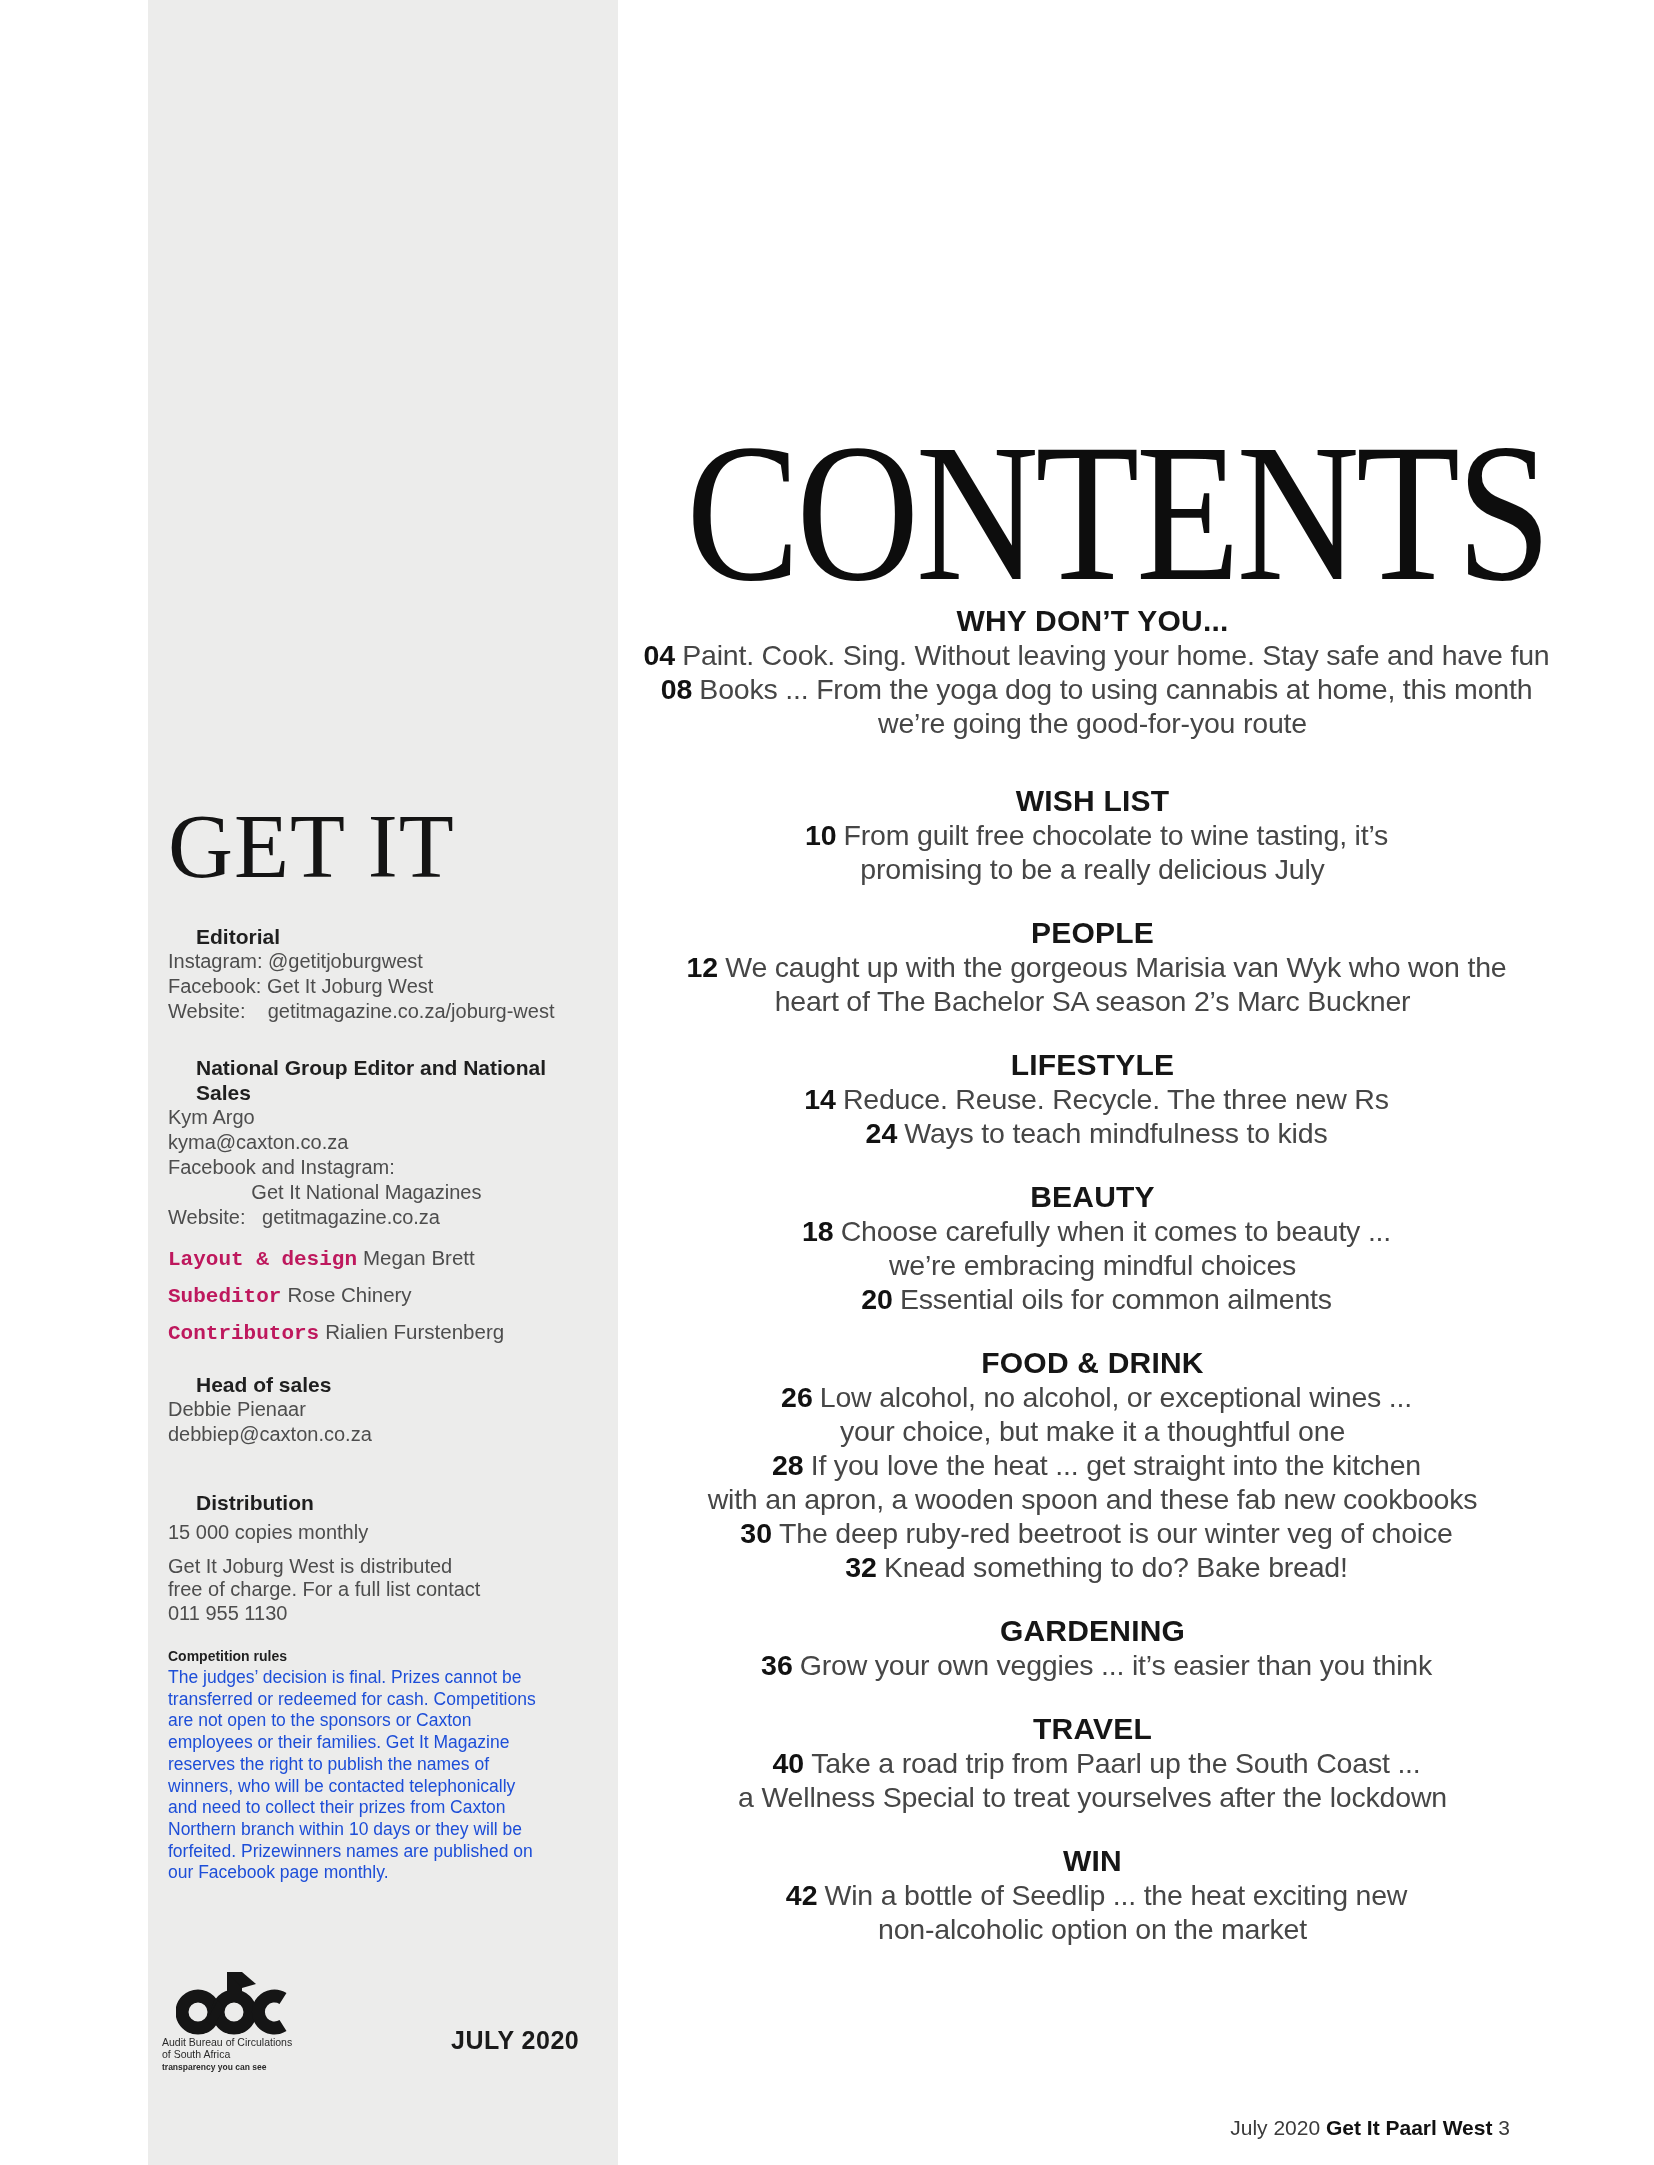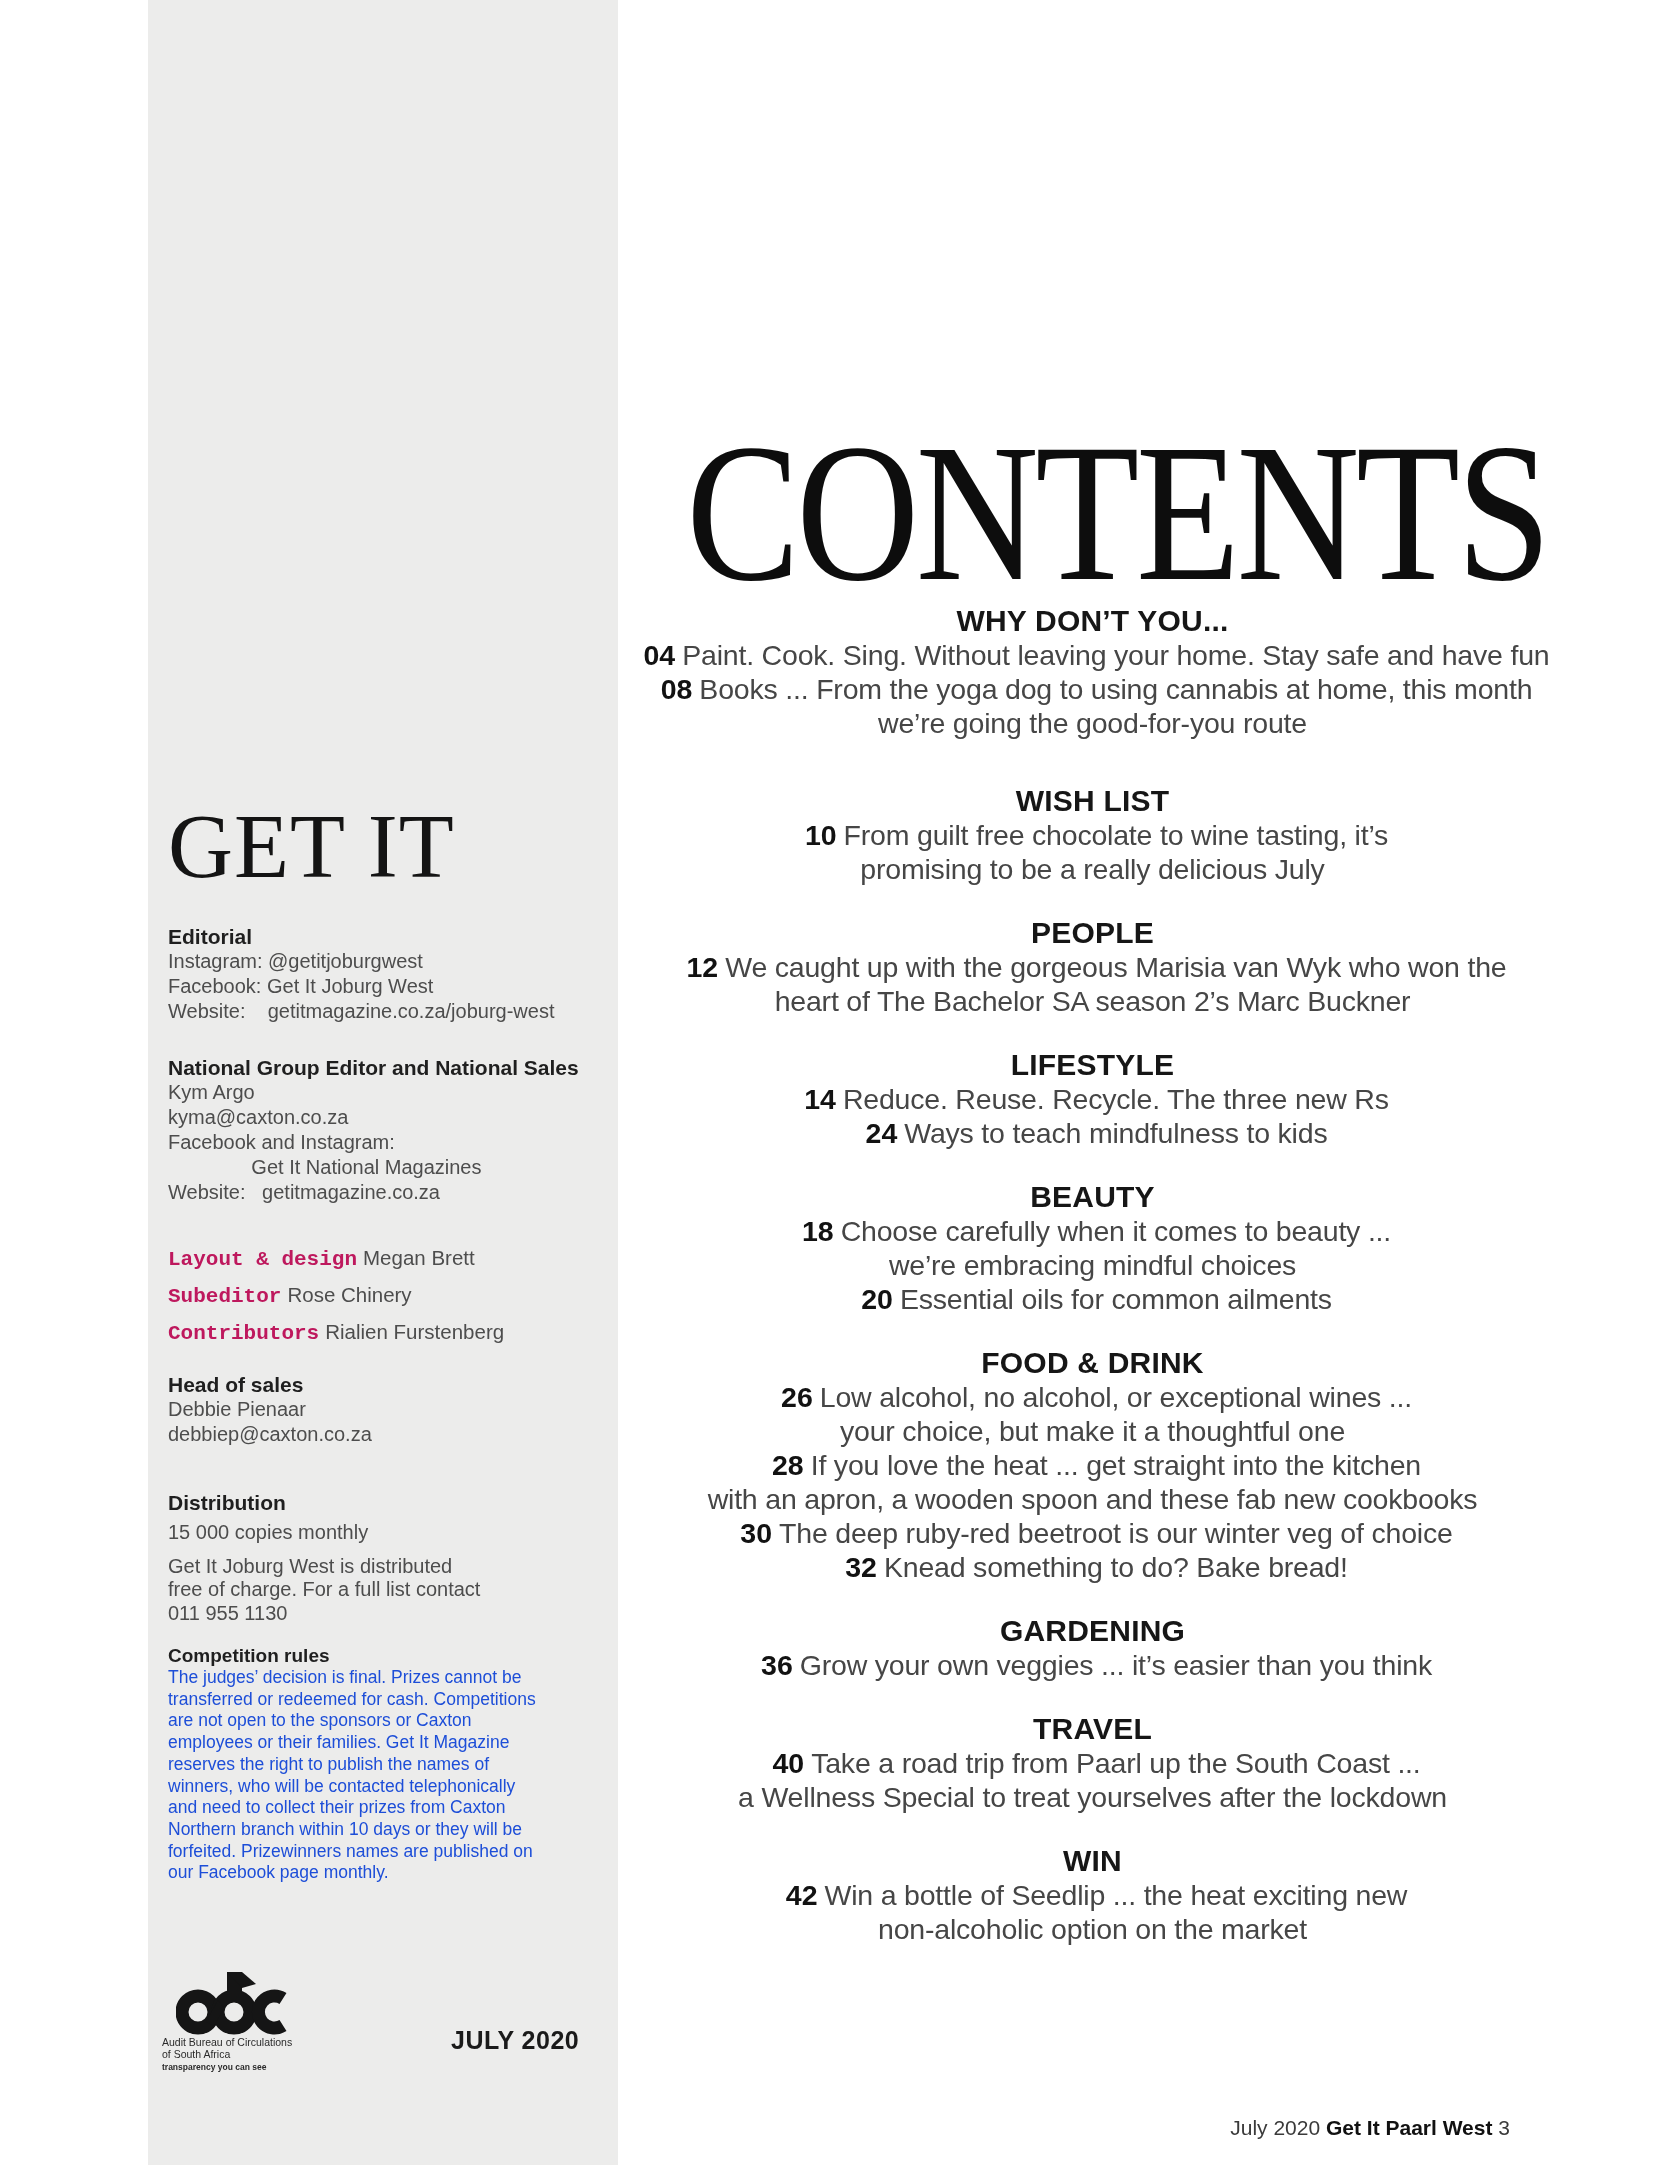--- a/index.html
+++ b/index.html
@@ -5,27 +5,27 @@
   html,body{margin:0;padding:0;background:#fff;}
   body{width:1654px;height:2165px;position:relative;overflow:hidden;
        font-family:"Liberation Sans", sans-serif;color:#1a1a1a;}
 
   
   .sidebar{position:absolute;left:148px;top:0;width:470px;height:2165px;
            background:#ececeb;}
   .sb-block{position:absolute;left:20px;right:18px;}
   .getit-logo{font-family:"Liberation Serif", serif;font-size:90px;line-height:1;
               color:#141414;letter-spacing:1px;}
-  .sb-h{font-weight:bold;font-size:21px;line-height:25px;color:#1f1f1f;}
+  .sb-h{font-weight:bold;font-size:21px;line-height:25px;color:#1f1f1f;margin-left:28px;}
   .sb-line{font-size:20px;line-height:25px;color:#4d4d4d;white-space:pre-wrap;}
   .role-line{font-size:20.5px;line-height:35px;color:#4d4d4d;}
   .role-line b{color:#be185d;margin-right:6px;font-size:21px;font-family:Liberation Mono, monospace;}
   .dist-line{font-size:20px;line-height:23.5px;color:#4d4d4d;}
   .dist-first{margin-bottom:10px;}
-  .comp-h{font-weight:bold;font-size:19px;line-height:22px;color:#1f1f1f;}
+  .comp-h{font-weight:bold;font-size:14px;line-height:22px;color:#1f1f1f;}
   .comp-body{font-size:17.5px;line-height:21.7px;color:#1d4ed8;width:368px;}
 
   
   .abc-block{position:absolute;left:14px;top:1964px;width:150px;}
   .abc-mark{display:block;margin:0 auto;}
   .abc-cap{font-size:10.5px;line-height:12px;color:#2b2b2b;}
   .abc-tag{font-size:8.5px;line-height:14px;font-weight:bold;color:#2b2b2b;}
   .july{position:absolute;left:303px;top:2026px;font-size:25px;font-weight:bold;
         color:#1a1a1a;letter-spacing:0.5px;}
 

